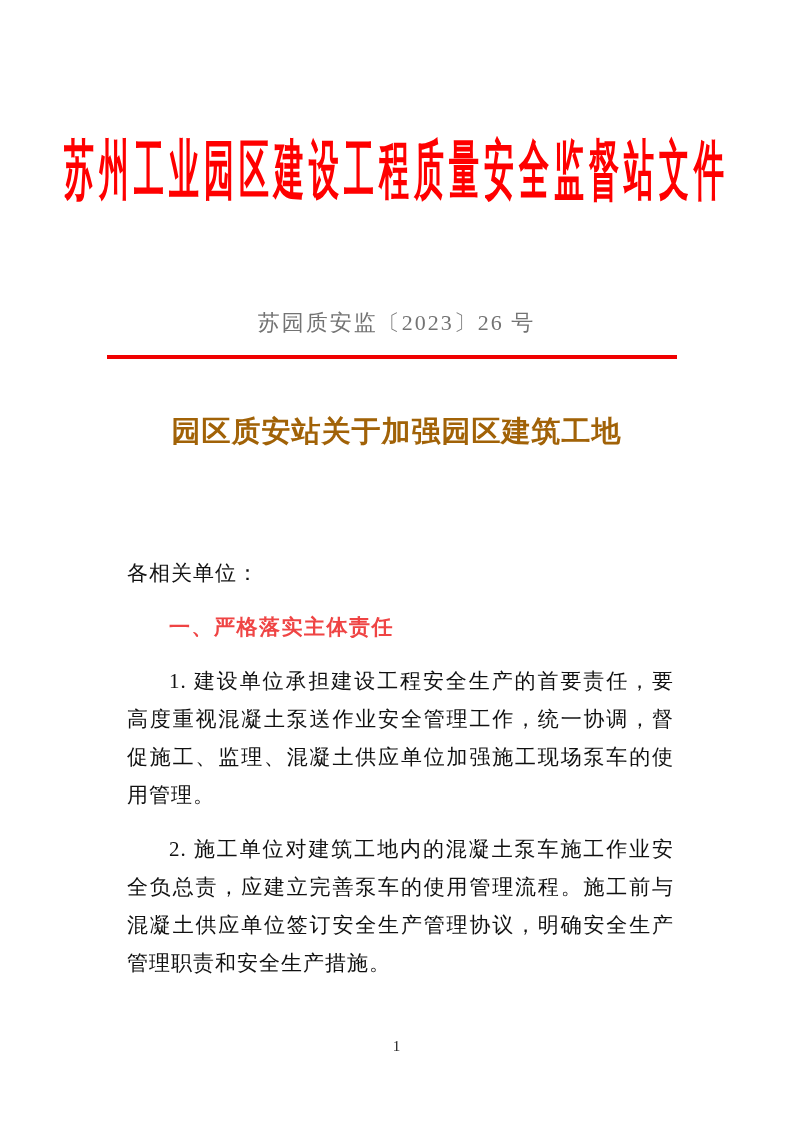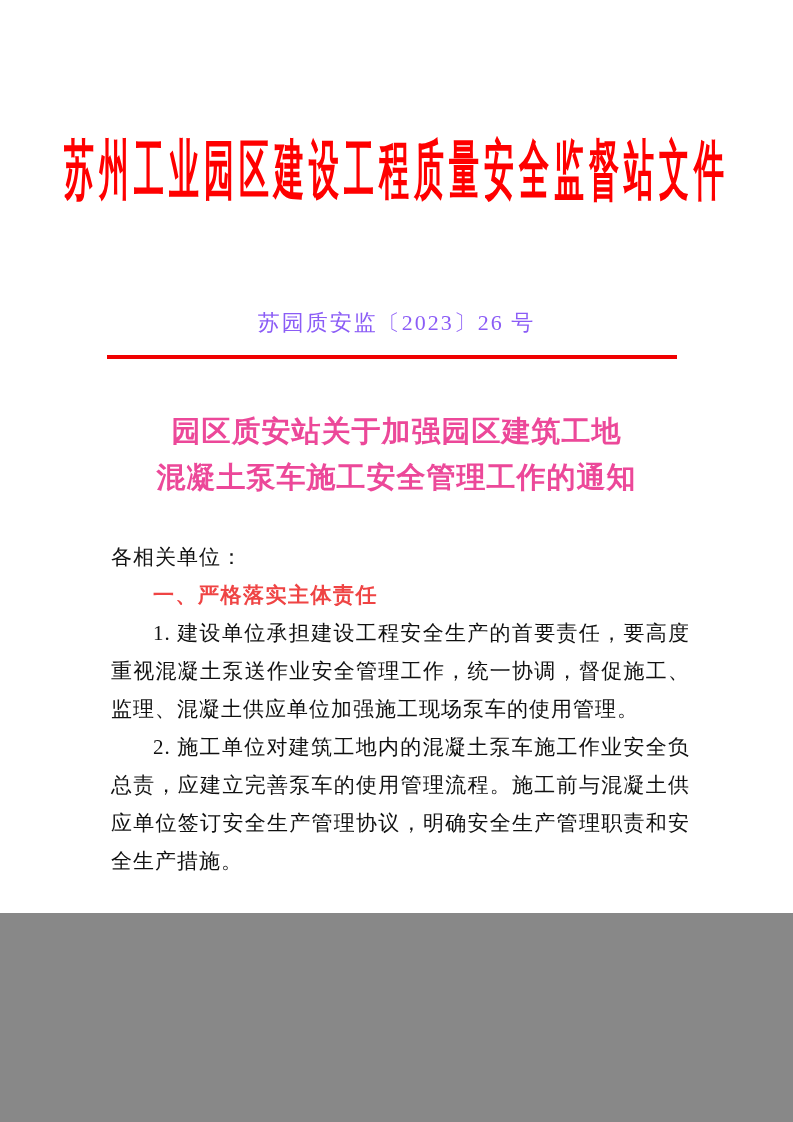--- a/index.html
+++ b/index.html
@@ -3,21 +3,21 @@
 <meta charset="utf-8">
 <style>
   html, body {
     margin: 0;
     padding: 0;
     background: #888;
   }
   .page {
     position: relative;
     width: 793px;
-    height: 913px;
+    height: 1122px;
     margin: 0 auto;
     background: #ffffff;
     overflow: hidden;
     font-family: "Liberation Serif", "DejaVu Serif", serif;
     color: #000000;
   }
 
   
   .org-header {
     position: absolute;
@@ -46,21 +46,21 @@
   
   .doc-number {
     position: absolute;
     top: 308px;
     left: 0;
     right: 0;
     text-align: center;
     font-size: 22px;
     line-height: 30px;
     letter-spacing: 2px;
-    color: #8b5cf6;
+    color: #737373;
   }
 
   
   .red-line {
     position: absolute;
     top: 355px;
     left: 107px;
     width: 570px;
     height: 4px;
     background: #f00000;
@@ -70,37 +70,37 @@
   .doc-title {
     position: absolute;
     top: 408px;
     left: 0;
     right: 0;
     text-align: center;
     font-size: 29px;
     line-height: 46px;
     font-weight: bold;
     letter-spacing: 1px;
-    color: #ec4899;
+    color: #a16207;
   }
 
   
   .doc-body {
     position: absolute;
     top: 538px;
     left: 111px;
     width: 579px;
     font-size: 21px;
     line-height: 38px;
     letter-spacing: 1px;
     text-align: justify;
     color: #111111;
   }
   .doc-body p {
-    margin: 0;
+    margin: 16px;
     padding: 0;
   }
   .para-indent {
     text-indent: 2em;
   }
   .section-heading {
     text-indent: 2em;
     font-family: "Liberation Sans", "DejaVu Sans", sans-serif;
     font-weight: bold;
     letter-spacing: 1.5px;
@@ -127,21 +127,20 @@
   <div class="org-header">
     <span class="org-header-text">苏州工业园区建设工程质量安全监督站文件</span>
   </div>
 
   <div class="doc-number">苏园质安监〔2023〕26 号</div>
 
   <div class="red-line"></div>
 
   <div class="doc-title">
     <div>园区质安站关于加强园区建筑工地</div>
-    <div>混凝土泵车施工安全管理工作的通知</div>
   </div>
 
   <div class="doc-body">
     <p>各相关单位：</p>
     <p class="section-heading">一、严格落实主体责任</p>
     <p class="para-indent">1. 建设单位承担建设工程安全生产的首要责任，要高度重视混凝土泵送作业安全管理工作，统一协调，督促施工、监理、混凝土供应单位加强施工现场泵车的使用管理。</p>
     <p class="para-indent">2. 施工单位对建筑工地内的混凝土泵车施工作业安全负总责，应建立完善泵车的使用管理流程。施工前与混凝土供应单位签订安全生产管理协议，明确安全生产管理职责和安全生产措施。</p>
   </div>
 
   <div class="page-number">1</div>

